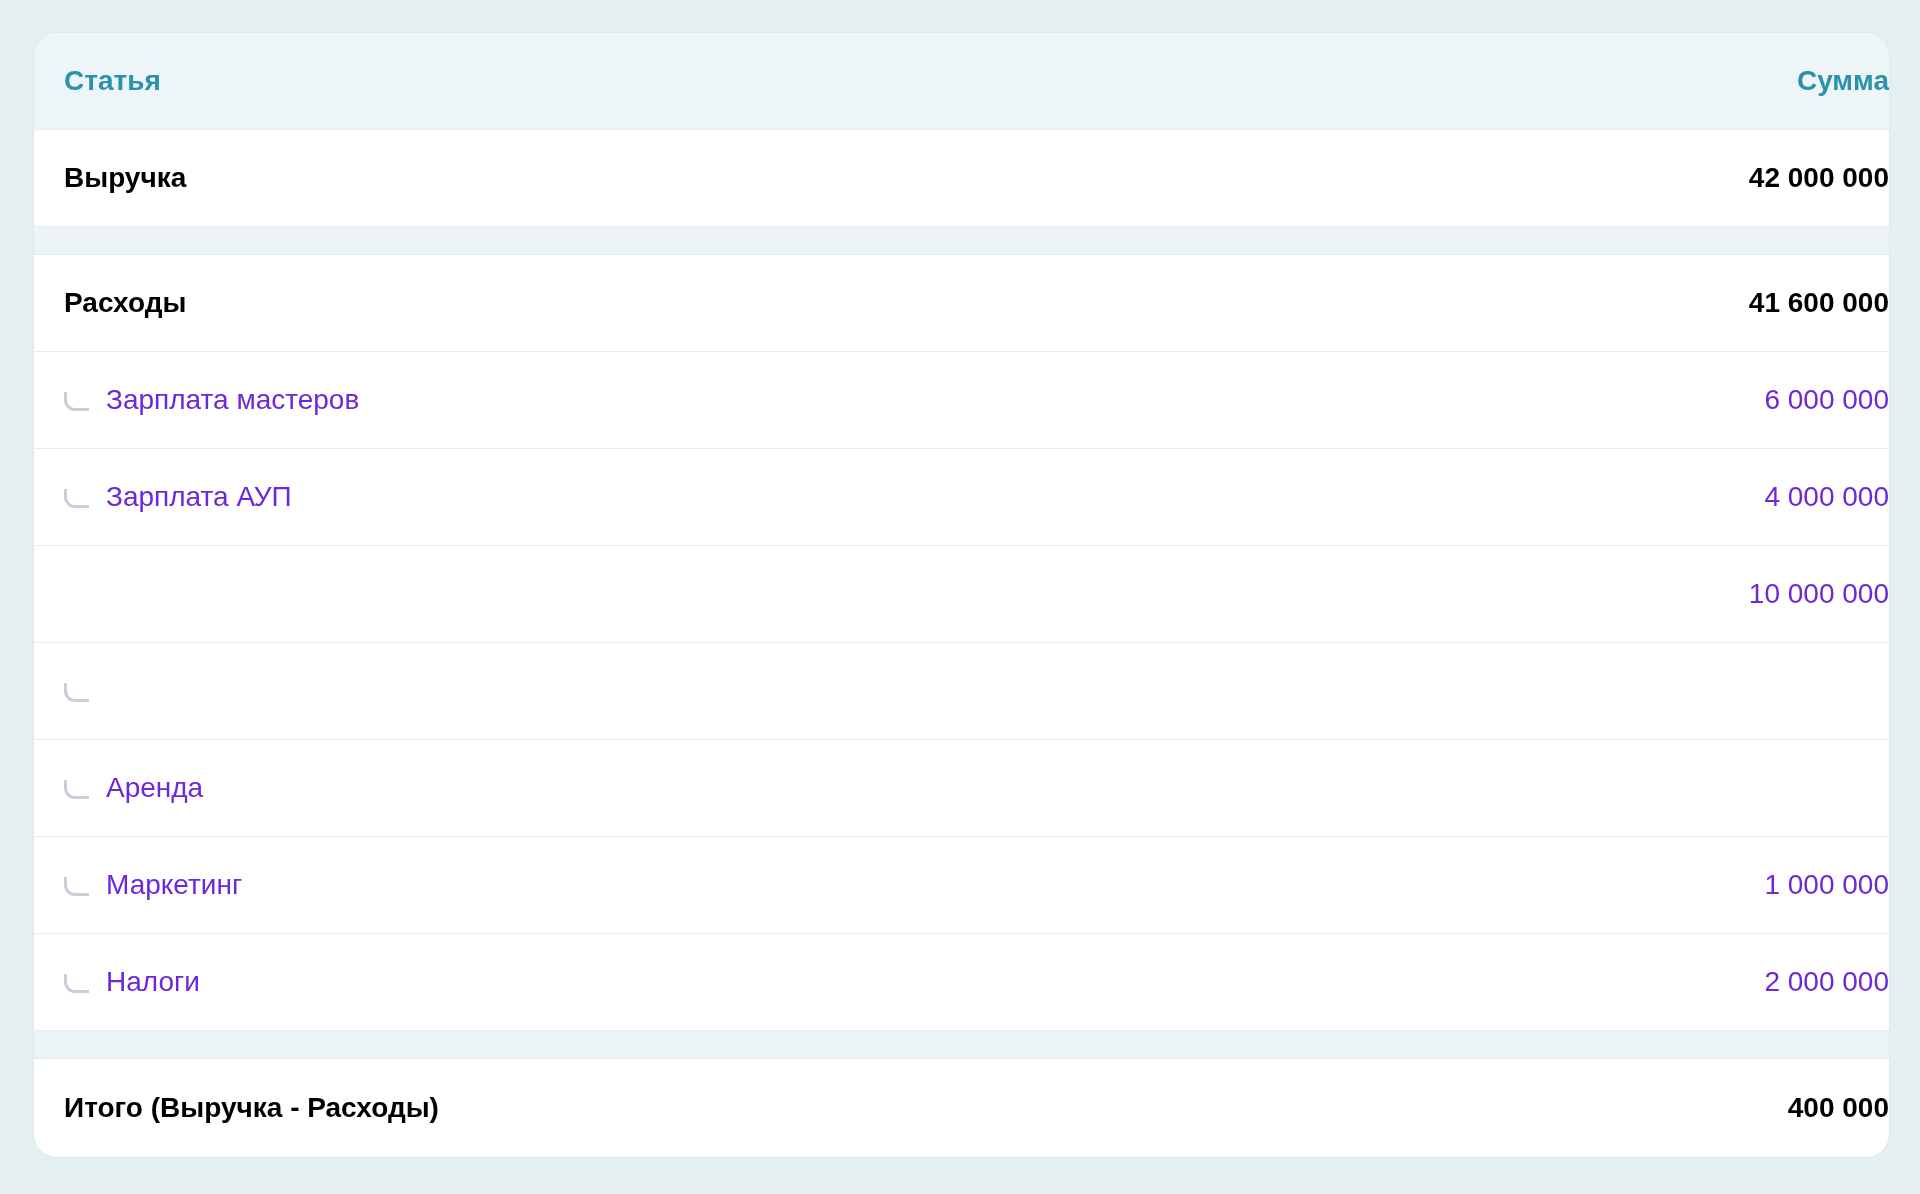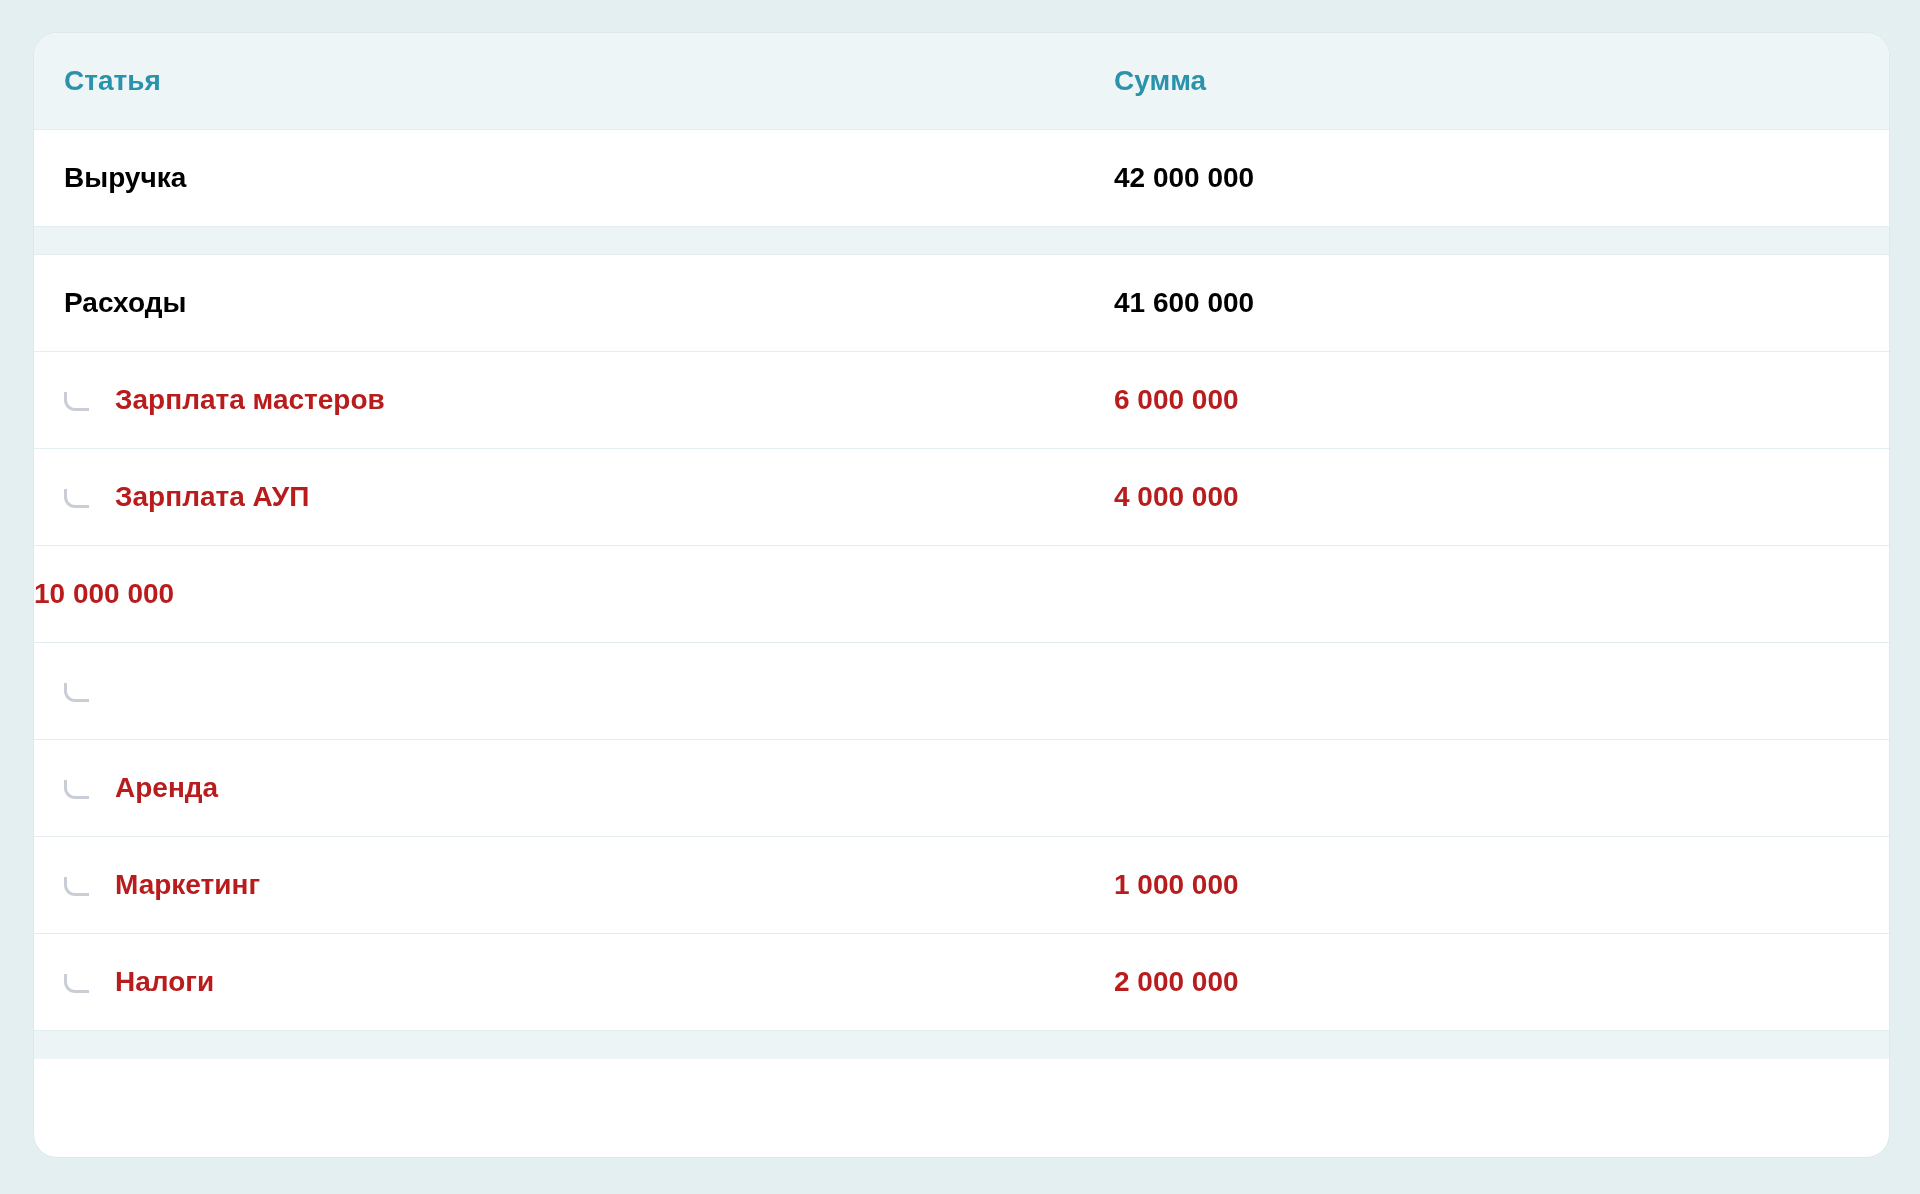--- a/index.html
+++ b/index.html
@@ -43,26 +43,26 @@
   .row.spacer {
     height: 28px;
     background: #ecf4f6;
   }
   .row.section .cell,
   .row.total .cell {
     font-weight: 700;
     color: #000000;
   }
   .row.sub .cell {
-    font-weight: 700;
-    color: #b91c1c;
-    gap: 9px;
+    font-weight: 400;
+    color: #6d28d9;
   }
   .cell {
     box-sizing: border-box;
+    text-align: right;
   }
   .cell.label {
     flex: 0 0 1080px;
     padding-left: 30px;
     display: flex;
     align-items: center;
   }
   .cell.value {
     flex: 1 1 auto;
   }
@@ -135,14 +135,20 @@
         <div class="cell value">1 000 000</div>
       </div>
       <div class="row sub">
         <div class="cell label">
           <span class="indent-icon"></span>
           <span>Налоги</span>
         </div>
         <div class="cell value">2 000 000</div>
       </div>
       <div class="row spacer"></div>
+      <div class="row total">
+        <div class="cell label">
+          <span>Итого (Выручка - Расходы)</span>
+        </div>
+        <div class="cell value">400 000</div>
+      </div>
     </div>
 </div>
 
 </body></html>

